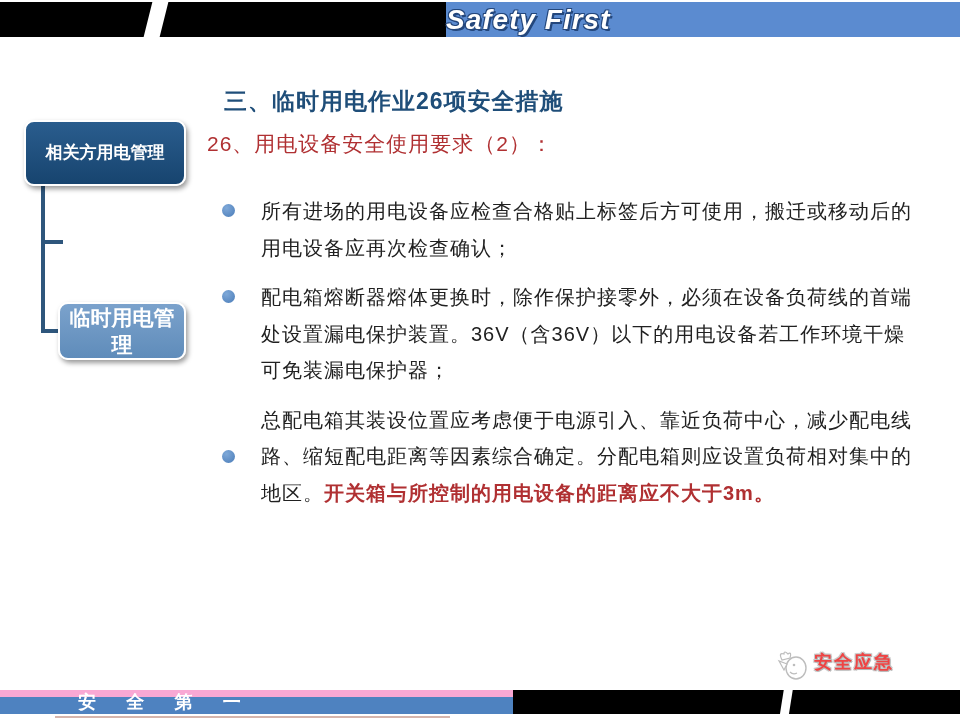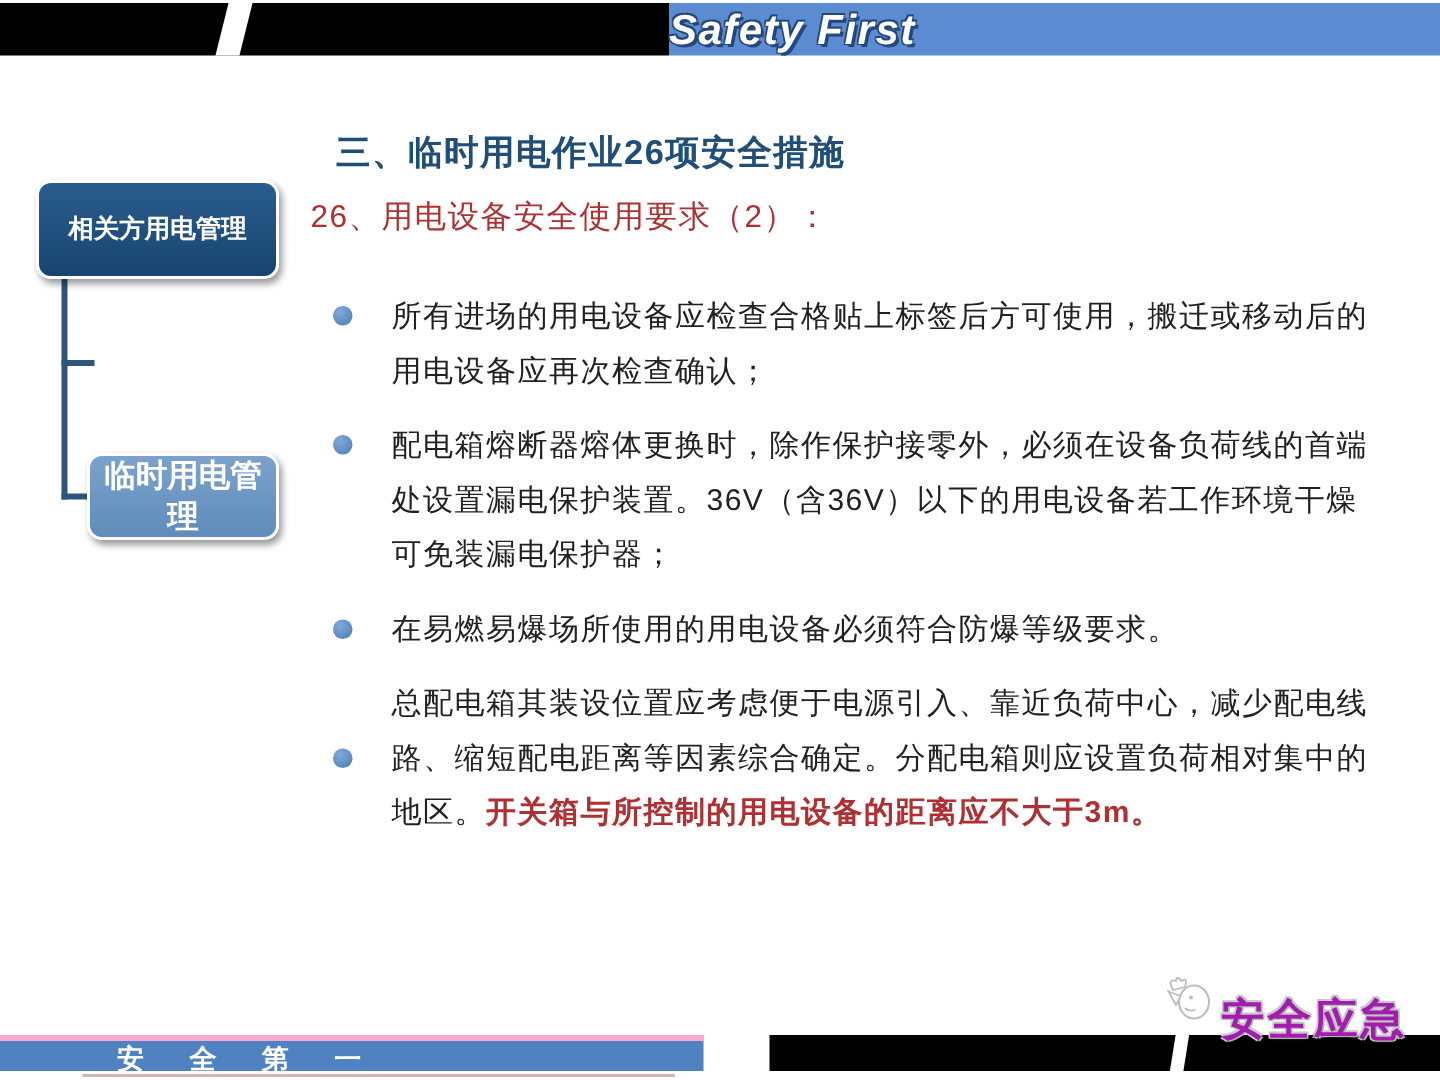--- a/index.html
+++ b/index.html
@@ -41,32 +41,32 @@
   
   .bullets{position:absolute;left:222px;top:180px;width:700px;}
   .item{position:relative;padding-left:26px;margin-bottom:1px;}
   .item .txt{width:652px;font-size:20px;line-height:36.5px;letter-spacing:1px;color:#212121;margin:13px;}
   .dot{position:absolute;left:0;top:11px;width:13px;height:13px;border-radius:50%;
        background:radial-gradient(circle at 35% 30%, #7fa9d9, #4a7cb8);}
   .item-offset .dot{top:48px;}
   .red-run{color:#b03032;font-weight:bold;}
 
   
-  .footer-blue{position:absolute;left:0;top:690px;width:469px;height:24px;background:#4e82c0;
-               border-top:4px solid #f9a8d4;box-sizing:border-box;display:flex;align-items:flex-start;}
+  .footer-blue{position:absolute;left:0;top:690px;width:513px;height:24px;background:#4e82c0;
+               border-top:7px solid #f9a8d4;box-sizing:border-box;display:flex;align-items:flex-end;}
   .slogan{margin-left:78px;color:#fff;font-family:"DejaVu Serif",serif;font-size:18px;
           letter-spacing:12px;font-weight:bold;}
   .footer-black{position:absolute;left:513px;top:690px;width:447px;height:24px;background:#000;}
   .footer-slash{position:absolute;left:782px;top:684px;width:9px;height:34px;background:#fff;
                 transform:skewX(-9deg);z-index:5;}
   .bottom-line{position:absolute;left:55px;top:716px;width:395px;height:2px;background:rgba(150,70,50,.4);}
 
   
   .watermark{position:absolute;left:772px;top:650px;display:flex;align-items:flex-start;z-index:6;}
-  .wm-text{font-size:29px;font-weight:bold;color:#a21caf;margin-top:10px;letter-spacing:2px;
+  .wm-text{font-size:18px;font-weight:bold;color:#ef4444;letter-spacing:2px;
            text-shadow:1px 1px 0 #b5b5b5,-1px -1px 0 #c9c9c9,1px -1px 0 #c9c9c9,-1px 1px 0 #c9c9c9,0 0 2px #aaa;}
 </style>
 </head>
 <body>
 
 <div class="slide">
 
   <div class="bar-black">
     <div class="bar-slash"></div>
   </div>
@@ -86,24 +86,20 @@
 
   <div class="bullets">
     <div class="item">
       <span class="dot"></span>
       <p class="txt">所有进场的用电设备应检查合格贴上标签后方可使用，搬迁或移动后的用电设备应再次检查确认；</p>
     </div>
     <div class="item">
       <span class="dot"></span>
       <p class="txt">配电箱熔断器熔体更换时，除作保护接零外，必须在设备负荷线的首端处设置漏电保护装置。36V（含36V）以下的用电设备若工作环境干燥可免装漏电保护器；</p>
     </div>
-    <div class="item">
-      <span class="dot"></span>
-      <p class="txt">在易燃易爆场所使用的用电设备必须符合防爆等级要求。</p>
-    </div>
     <div class="item item-offset">
       <span class="dot"></span>
       <p class="txt"><span>总配电箱其装设位置应考虑便于电源引入、靠近负荷中心，减少配电线路、缩短配电距离等因素综合确定。分配电箱则应设置负荷相对集中的地区。</span><span class="red-run">开关箱与所控制的用电设备的距离应不大于3m。</span></p>
     </div>
   </div>
 
   <div class="footer-blue">
     <span class="slogan">安 全 第 一</span>
   </div>
   <div class="footer-black"></div>

